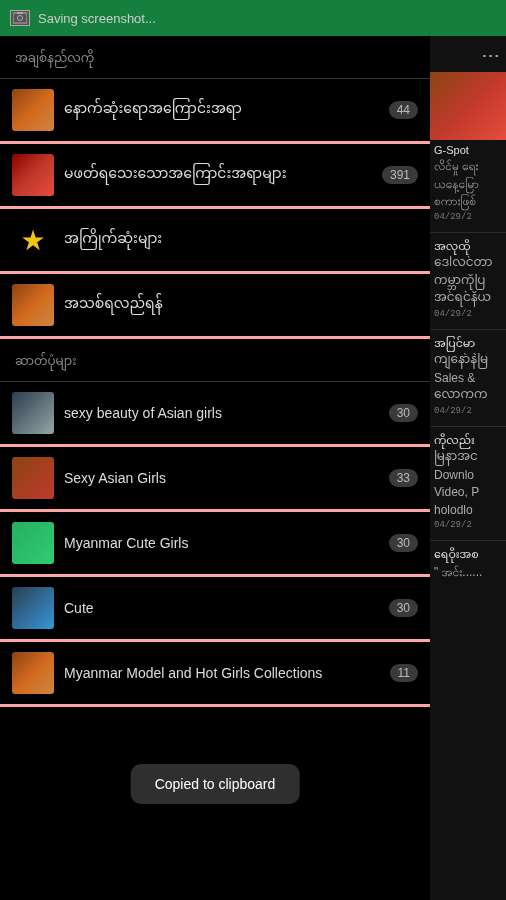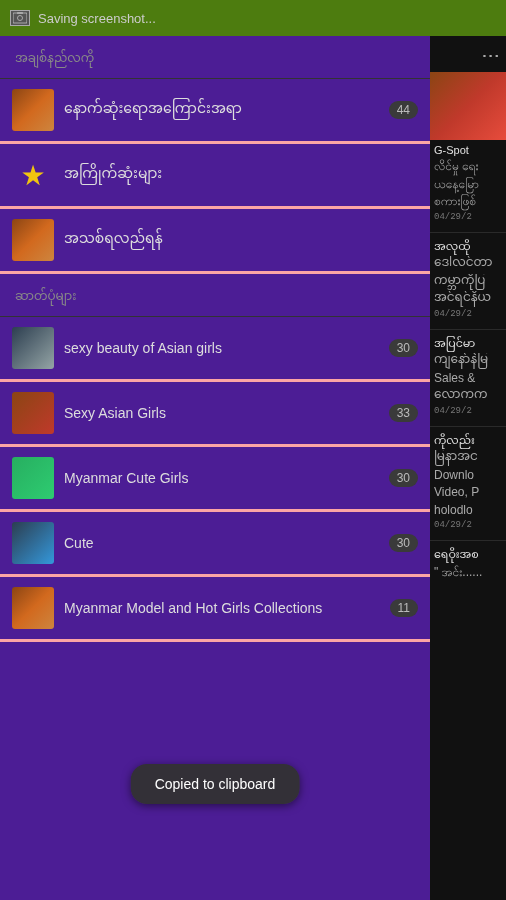--- a/index.html
+++ b/index.html
@@ -8,21 +8,21 @@
       height: 900px;
       background: #1a1a1a;
       font-family: 'Segoe UI', Arial, sans-serif;
       color: #e0e0e0;
       overflow: hidden;
       position: relative;
     }
 
     
     .top-bar {
-      background: #4d7c0f;
+      background: #15803d;
       height: 36px;
       display: flex;
       align-items: center;
       padding: 0 10px;
       gap: 8px;
     }
     .top-bar-icon {
       width: 20px;
       height: 16px;
       border: 1.5px solid #aaa;
@@ -39,21 +39,21 @@
 
     
     .main {
       display: flex;
       height: 864px;
     }
 
     
     .left-panel {
       width: 430px;
-      background: #4c1d95;
+      background: #000000;
       overflow: hidden;
       position: relative;
     }
 
     
     .section-header {
       padding: 10px 15px 6px 15px;
       font-size: 12px;
       color: #888;
       border-bottom: 1px solid #333;
@@ -117,21 +117,21 @@
 
     
     .toast {
       position: absolute;
       bottom: 96px;
       left: 50%;
       transform: translateX(-50%);
       background: rgba(50, 50, 50, 0.95);
       color: #fff;
       padding: 12px 24px;
-      border-radius: 16px;
+      border-radius: 10px;
       font-size: 14px;
       white-space: nowrap;
       z-index: 100;
       box-shadow: 0 2px 8px rgba(0,0,0,0.5);
     }
 
     
     .right-panel {
       width: 76px;
       background: #111;
@@ -218,20 +218,25 @@
     <div class="section-header myanmar">
       <span>အချစ်နည်လကို</span>
     </div>
 
     <div class="list-item">
       <div class="avatar av1"></div>
       <span class="item-text myanmar">နောက်ဆုံးရောအကြောင်းအရာ</span>
       <span class="item-count">44</span>
     </div>
 
+    <div class="list-item">
+      <div class="avatar av2"></div>
+      <span class="item-text myanmar">မဖတ်ရသေးသောအကြောင်းအရာများ</span>
+      <span class="item-count">391</span>
+    </div>
 
     <div class="list-item">
       <div class="star-icon">★</div>
       <span class="item-text myanmar">အကြိုက်ဆုံးများ</span>
     </div>
 
     <div class="list-item">
       <div class="avatar av4"></div>
       <span class="item-text myanmar">အသစ်ရလည်ရန်</span>
     </div>

